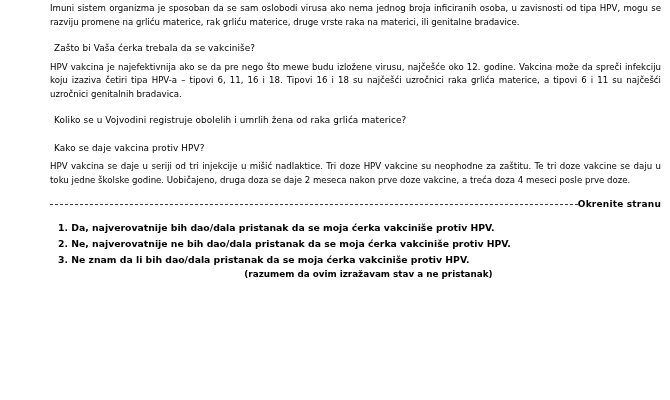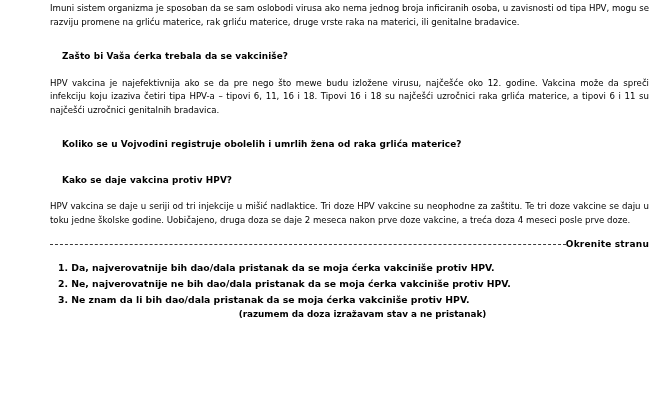--- a/index.html
+++ b/index.html
@@ -12,36 +12,36 @@
     background: #ffffff;
     font-family: "DejaVu Sans", sans-serif;
     color: #000000;
     overflow: hidden;
   }
   .page {
     position: relative;
     width: 670px;
     height: 400px;
     box-sizing: border-box;
-    padding: 0 21px 0 50px;
+    padding: 0 9px 0 50px;
   }
   .para {
     font-size: 8.6px;
     line-height: 1.58;
     text-align: justify;
     margin: 0;
   }
   .para.top {
     padding-top: 2px;
   }
   .qhead {
     font-size: 8.9px;
-    font-weight: bold;
+    font-weight: normal;
     line-height: 1.5;
-    margin: 12px;
+    margin: 4px;
     padding-top: 9px;
     padding-bottom: 1px;
     letter-spacing: 0.1px;
   }
   .divider-row {
     display: flex;
     align-items: center;
     padding-top: 12px;
     padding-bottom: 2px;
   }
@@ -114,17 +114,17 @@
   <div class="divider-row">
     <div class="dashline"></div>
     <div class="turnpage">Okrenite stranu</div>
   </div>
 
 
   <div class="options">
     <div class="opt">1. Da, najverovatnije bih dao/dala pristanak da se moja ćerka vakciniše protiv HPV.</div>
     <div class="opt">2. Ne, najverovatnije ne bih dao/dala pristanak da se moja ćerka vakciniše protiv HPV.</div>
     <div class="opt">3. Ne znam da li bih dao/dala pristanak da se moja ćerka vakciniše protiv HPV.</div>
-    <div class="paren">(razumem da doza izražavam stav a ne pristanak)</div>
+    <div class="paren">(razumem da ovim izražavam stav a ne pristanak)</div>
   </div>
 
 
 </div>
 
 </body></html>

